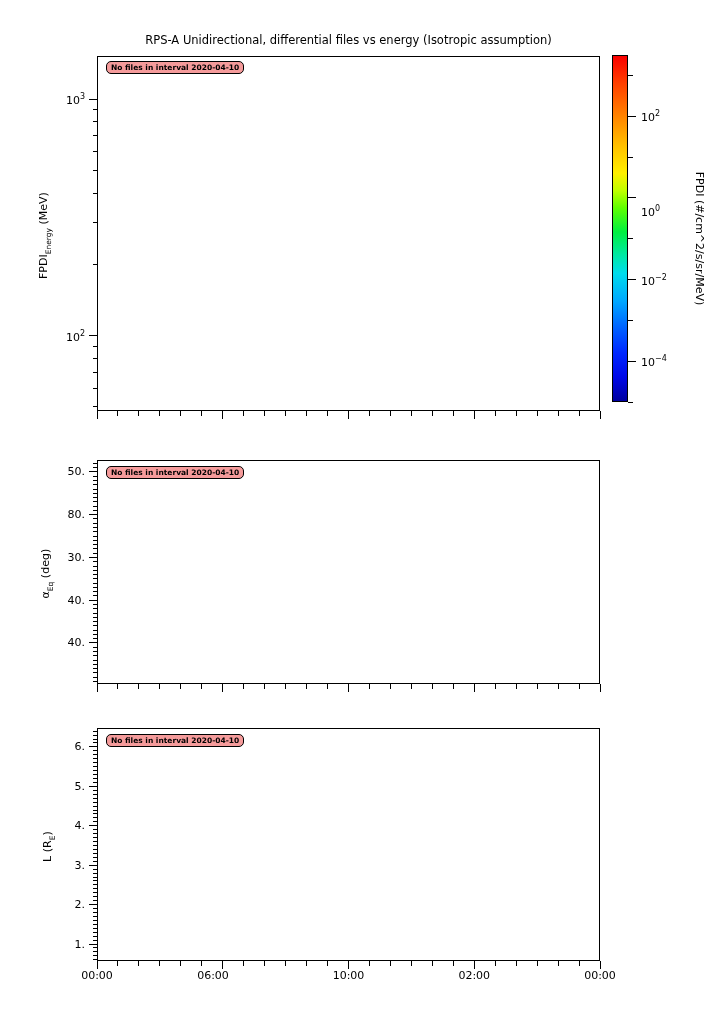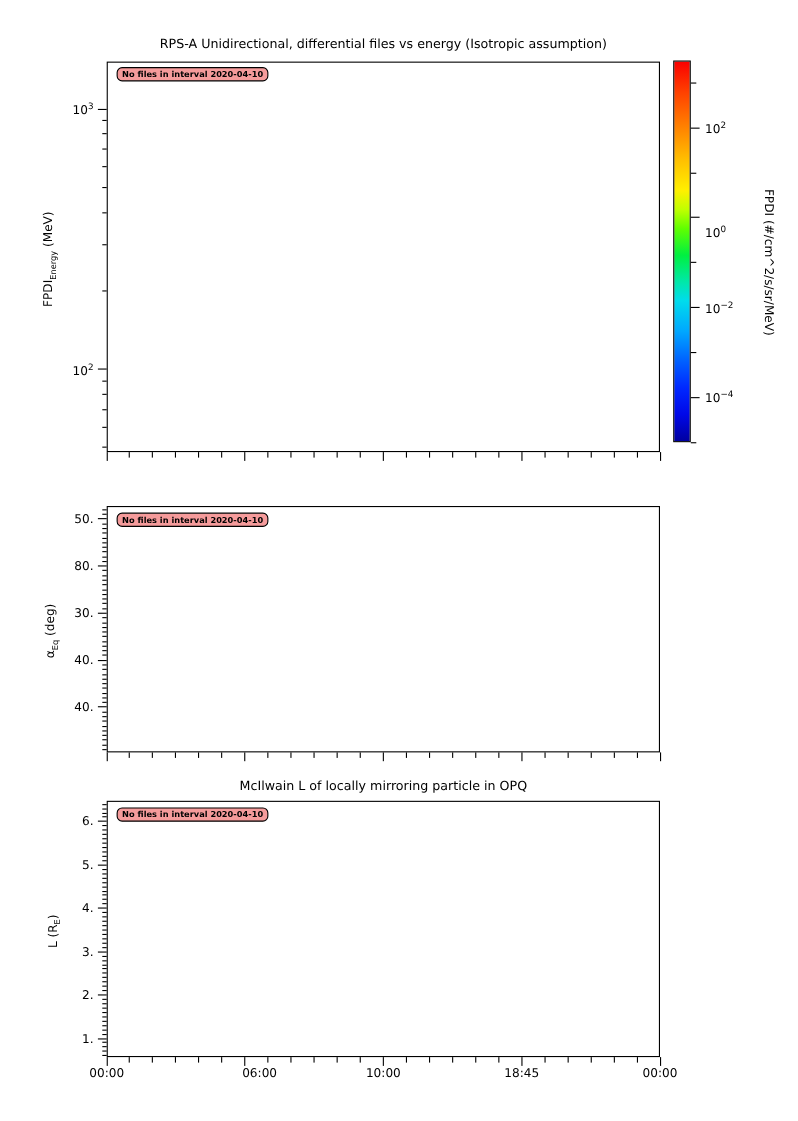--- a/index.html
+++ b/index.html
@@ -32,30 +32,29 @@
   <div class="badge" style="left: 106px; top: 61px; background: rgb(245, 155, 155); border-color: rgb(0, 0, 0);">No files in interval 2020-04-10</div>
   <div class="vlabel rot-ccw ylab" style="left:-154px;top:226px;" id="ylabel-0">FPDI<sub>Energy</sub> (MeV)</div>
 
   <div class="colorbar" style="left: 612px; top: 55px; width: 16px; height: 347px; background: linear-gradient(rgb(250, 0, 0) 0%, rgb(255, 64, 0) 8%, rgb(255, 128, 0) 17%, rgb(255, 192, 0) 26%, rgb(255, 240, 0) 34%, rgb(192, 255, 0) 39%, rgb(96, 255, 0) 44%, rgb(0, 240, 64) 51%, rgb(0, 232, 168) 58%, rgb(0, 220, 236) 63%, rgb(0, 168, 255) 71%, rgb(0, 96, 255) 79%, rgb(0, 40, 255) 86%, rgb(0, 8, 232) 93%, rgb(0, 0, 160) 100%);" id="colorbar"></div>
   <div class="vlabel rot-cw" style="left:499px;top:231px;" id="cb-label">FPDI (#/cm^2/s/sr/MeV)</div>
 
   <div class="plot-box" style="left:97px;top:460px;width:503px;height:224px;"></div>
   <div class="badge" style="left: 106px; top: 466px; background: rgb(245, 155, 155); border-color: rgb(0, 0, 0);">No files in interval 2020-04-10</div>
   <div class="vlabel rot-ccw ylab" style="left:-152px;top:564px;" id="ylabel-1">α<sub>Eq</sub> (deg)</div>
 
-  <div class="plot-title" style="left:97px;top:707px;width:503px;">McIlwain L of locally mirroring particle in OPQ</div>
   <div class="plot-box" style="left:97px;top:728px;width:503px;height:233px;"></div>
   <div class="badge" style="left: 106px; top: 734px; background: rgb(245, 155, 155); border-color: rgb(0, 0, 0);">No files in interval 2020-04-10</div>
   <div class="vlabel rot-ccw ylab" style="left:-150px;top:837px;" id="ylabel-2">L (R<sub>E</sub>)</div>
 
   <div id="xlabels">
       <div class="xtick-label" style="left: 67px; top: 970px; width: 60px;">00:00</div>
-      <div class="xtick-label" style="left: 206px; top: 970px; width: 60px;">06:00</div>
+      <div class="xtick-label" style="left: 183px; top: 970px; width: 60px;">06:00</div>
       <div class="xtick-label" style="left: 318.5px; top: 970px; width: 60px;">10:00</div>
-      <div class="xtick-label" style="left: 444.25px; top: 970px; width: 60px;">18:45</div>
+      <div class="xtick-label" style="left: 444.25px; top: 970px; width: 60px;">02:00</div>
       <div class="xtick-label" style="left: 570px; top: 970px; width: 60px;">00:00</div>
     </div>
   <div id="ticks">
       <div class="tick" style="left: 89px; top: 335.091px; width: 8px; height: 1px;"></div>
       <div class="exp-label" style="left: 49px; top: 326.591px; width: 36px; text-align: right;">10<sup>2</sup></div>
       <div class="tick" style="left: 89px; top: 98.519px; width: 8px; height: 1px;"></div>
       <div class="exp-label" style="left: 49px; top: 90.019px; width: 36px; text-align: right;">10<sup>3</sup></div>
       <div class="tick" style="left: 92.5px; top: 406.306px; width: 4.5px; height: 1px;"></div>
       <div class="tick" style="left: 92.5px; top: 387.574px; width: 4.5px; height: 1px;"></div>
       <div class="tick" style="left: 92.5px; top: 371.736px; width: 4.5px; height: 1px;"></div>

